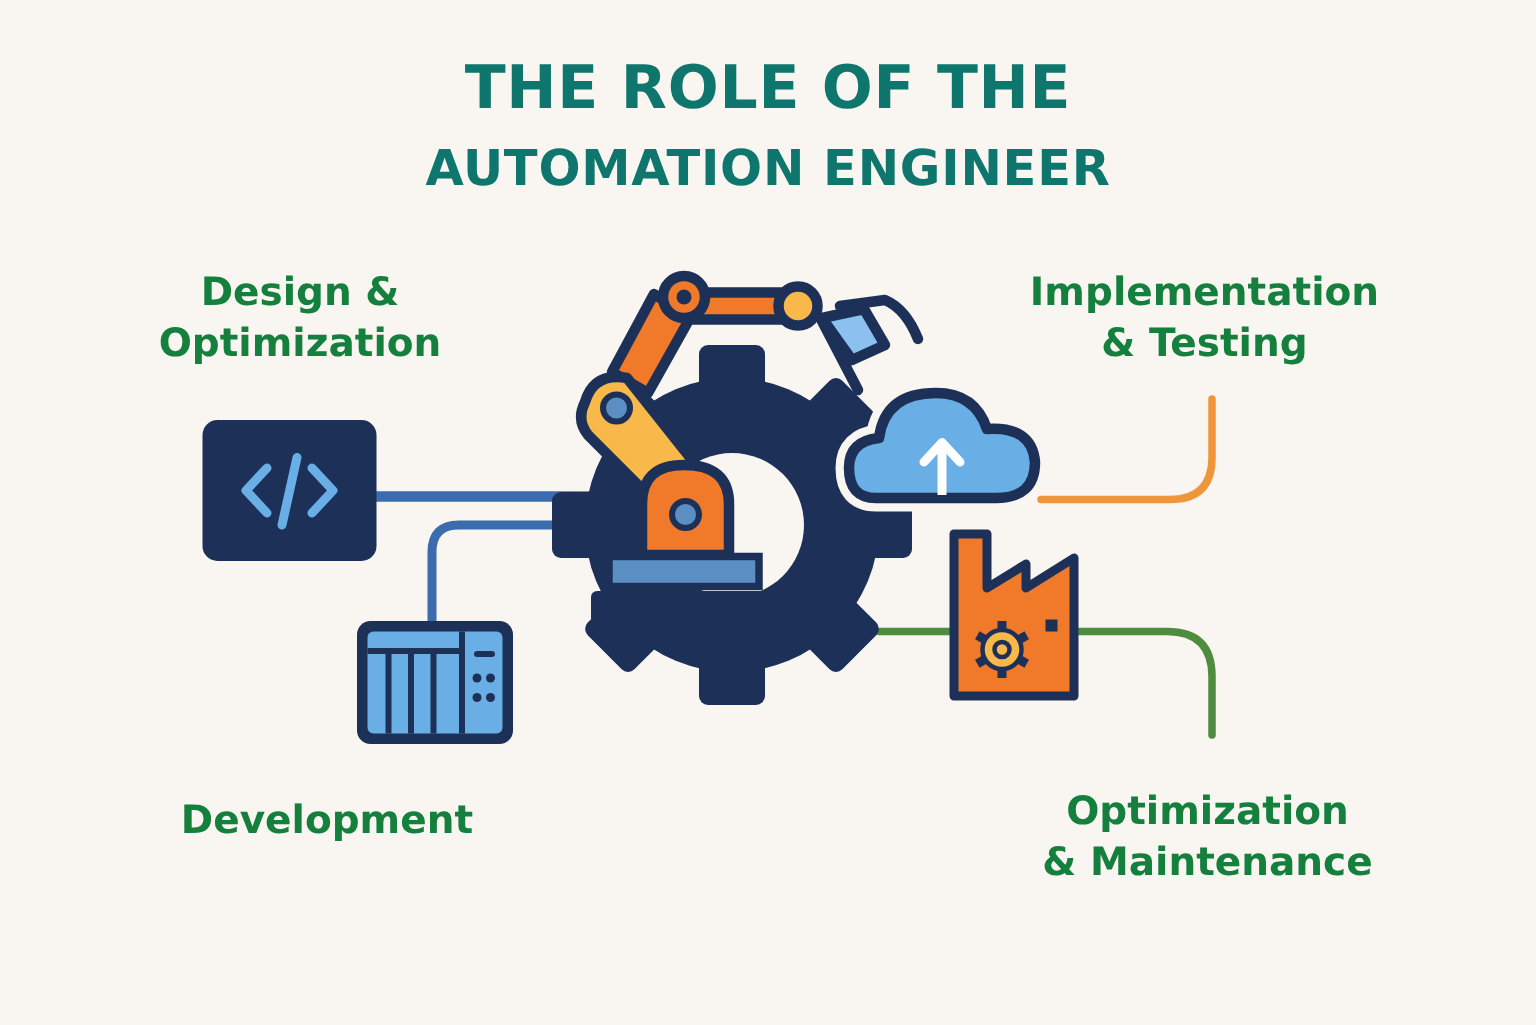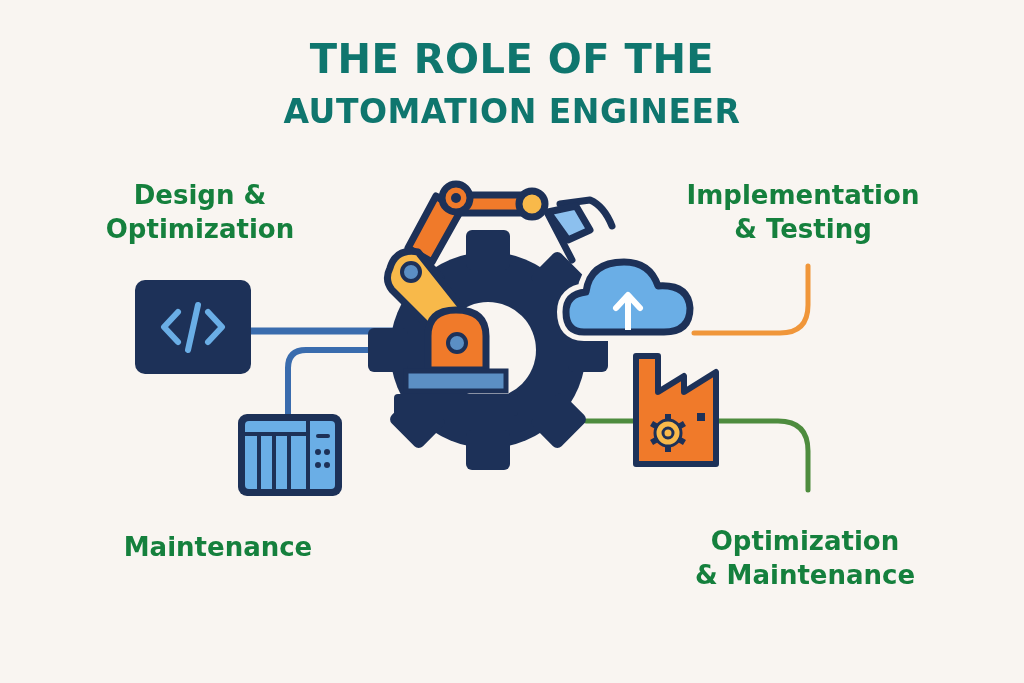--- a/index.html
+++ b/index.html
@@ -136,18 +136,18 @@
 
 <div class="label" id="lbl-design">
   <span>Design &amp;</span>
   <span>Optimization</span>
 </div>
 <div class="label" id="lbl-impl">
   <span>Implementation</span>
   <span>&amp; Testing</span>
 </div>
 <div class="label" id="lbl-safety">
-  <span>Maintenance</span>
+  <span>Development</span>
 </div>
 <div class="label" id="lbl-opt">
   <span>Optimization</span>
   <span>&amp; Maintenance</span>
 </div>
 
 </body></html>

